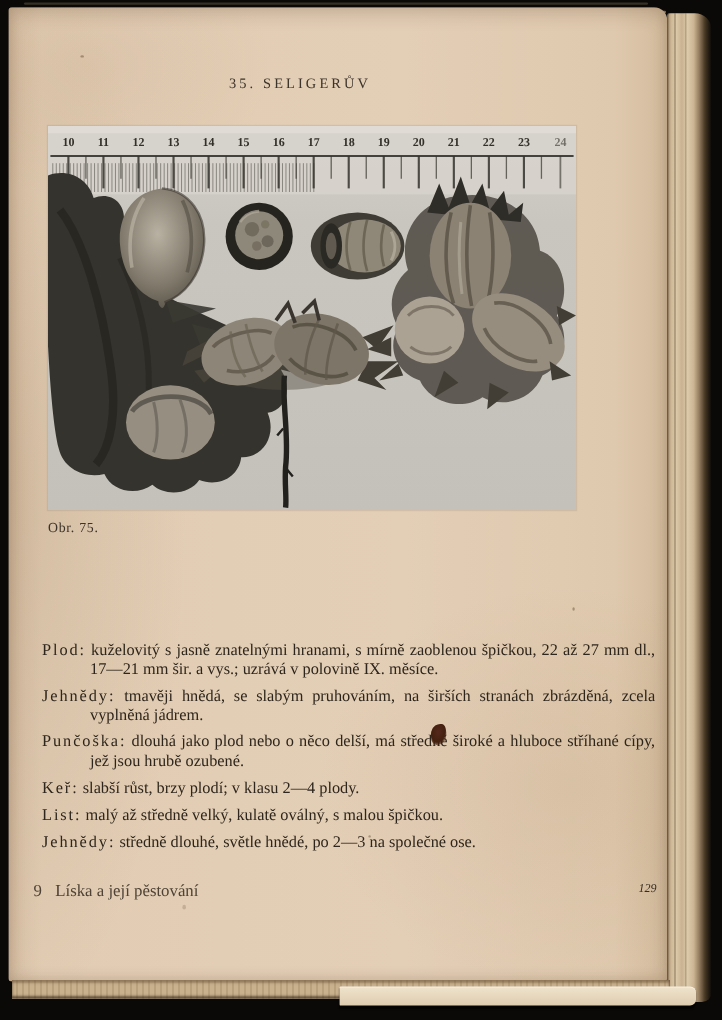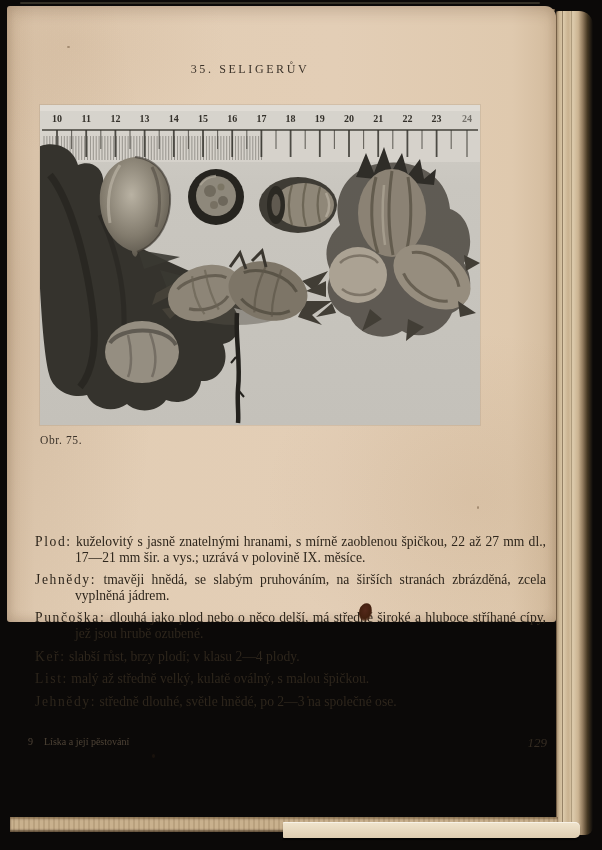--- a/index.html
+++ b/index.html
@@ -1,19 +1,19 @@
 <!DOCTYPE html>
 <html><head>
 <meta charset="utf-8">
 <style>
   html,body{margin:0;padding:0;background:#000;}
   .canvas{position:relative;width:602px;height:850px;background:#0b0908;overflow:hidden;
           font-family:"Liberation Serif","DejaVu Serif",serif;}
   
-  .page{position:absolute;left:7px;top:6px;width:549px;height:616px;
+  .page{position:absolute;left:7px;top:6px;width:549px;height:812px;
         background:
           radial-gradient(ellipse 220px 160px at 12% 6%, rgba(150,110,70,.10), transparent 70%),
           radial-gradient(ellipse 300px 240px at 85% 80%, rgba(150,110,70,.10), transparent 70%),
           radial-gradient(ellipse 200px 600px at 0% 50%, rgba(120,85,50,.14), transparent 75%),
           linear-gradient(90deg,#d7c0a5 0%,#e2cdb4 5%,#e3ceb6 60%,#dfc9ae 92%,#d2ba9c 100%);
         border-radius:3px 11px 3px 3px;
         box-shadow:inset 0 6px 14px rgba(70,45,20,.18), inset 0 -4px 10px rgba(70,45,20,.12);}
   .hairline-top{position:absolute;left:20px;top:2px;width:520px;height:2px;background:#57503f;opacity:.55;border-radius:2px;}
   .underpage-line{position:absolute;left:330px;top:9px;width:225px;height:2px;
         background:linear-gradient(90deg,transparent,#b79d7d 25%,#8f7758);opacity:.9;border-radius:2px;}
@@ -35,24 +35,24 @@
   .header-title{position:absolute;left:0;top:56px;width:486px;text-align:center;
         font-size:12px;letter-spacing:2.6px;color:#3c332a;font-weight:400;}
   .figure-photo{position:absolute;left:33px;top:99px;width:440px;height:320px;
         box-shadow:0 0 0 1px rgba(120,110,95,.15);}
   .figure-caption{position:absolute;left:33px;top:428px;width:440px;
         font-size:11.5px;letter-spacing:.6px;color:#3c332a;}
   .description-list{position:absolute;left:28px;top:512px;width:511px;margin-top:16px;}
   .entry{margin:0 0 7px 0;padding-left:40px;text-indent:-40px;text-align:justify;
         font-size:13.6px;line-height:15.6px;color:#2e261c;}
   .lbl{letter-spacing:1.6px;}
-  .footer-left{position:absolute;left:21px;top:730px;font-size:10px;color:#4e4336;}
+  .footer-left{position:absolute;left:21px;top:730px;font-size:14px;color:#4e4336;}
   .footer-left .sig{margin-right:11px;}
   .page-number{position:absolute;left:495px;top:729px;width:45px;text-align:right;
-        font-size:13px;font-style:italic;color:#352c22;}
+        font-size:10px;font-style:italic;color:#352c22;}
   
   .ink-blot{position:absolute;left:352px;top:597px;width:13px;height:18px;
         background:radial-gradient(ellipse at 45% 40%,#54281a 0%,#43200f 55%,rgba(67,32,15,.25) 85%,transparent 100%);
         border-radius:58% 42% 55% 45%/45% 60% 40% 55%;transform:rotate(12deg);}
   .speck{position:absolute;border-radius:50%;background:rgba(80,55,30,.4);}
 </style>
 </head>
 <body>
 
 <div class="canvas">

